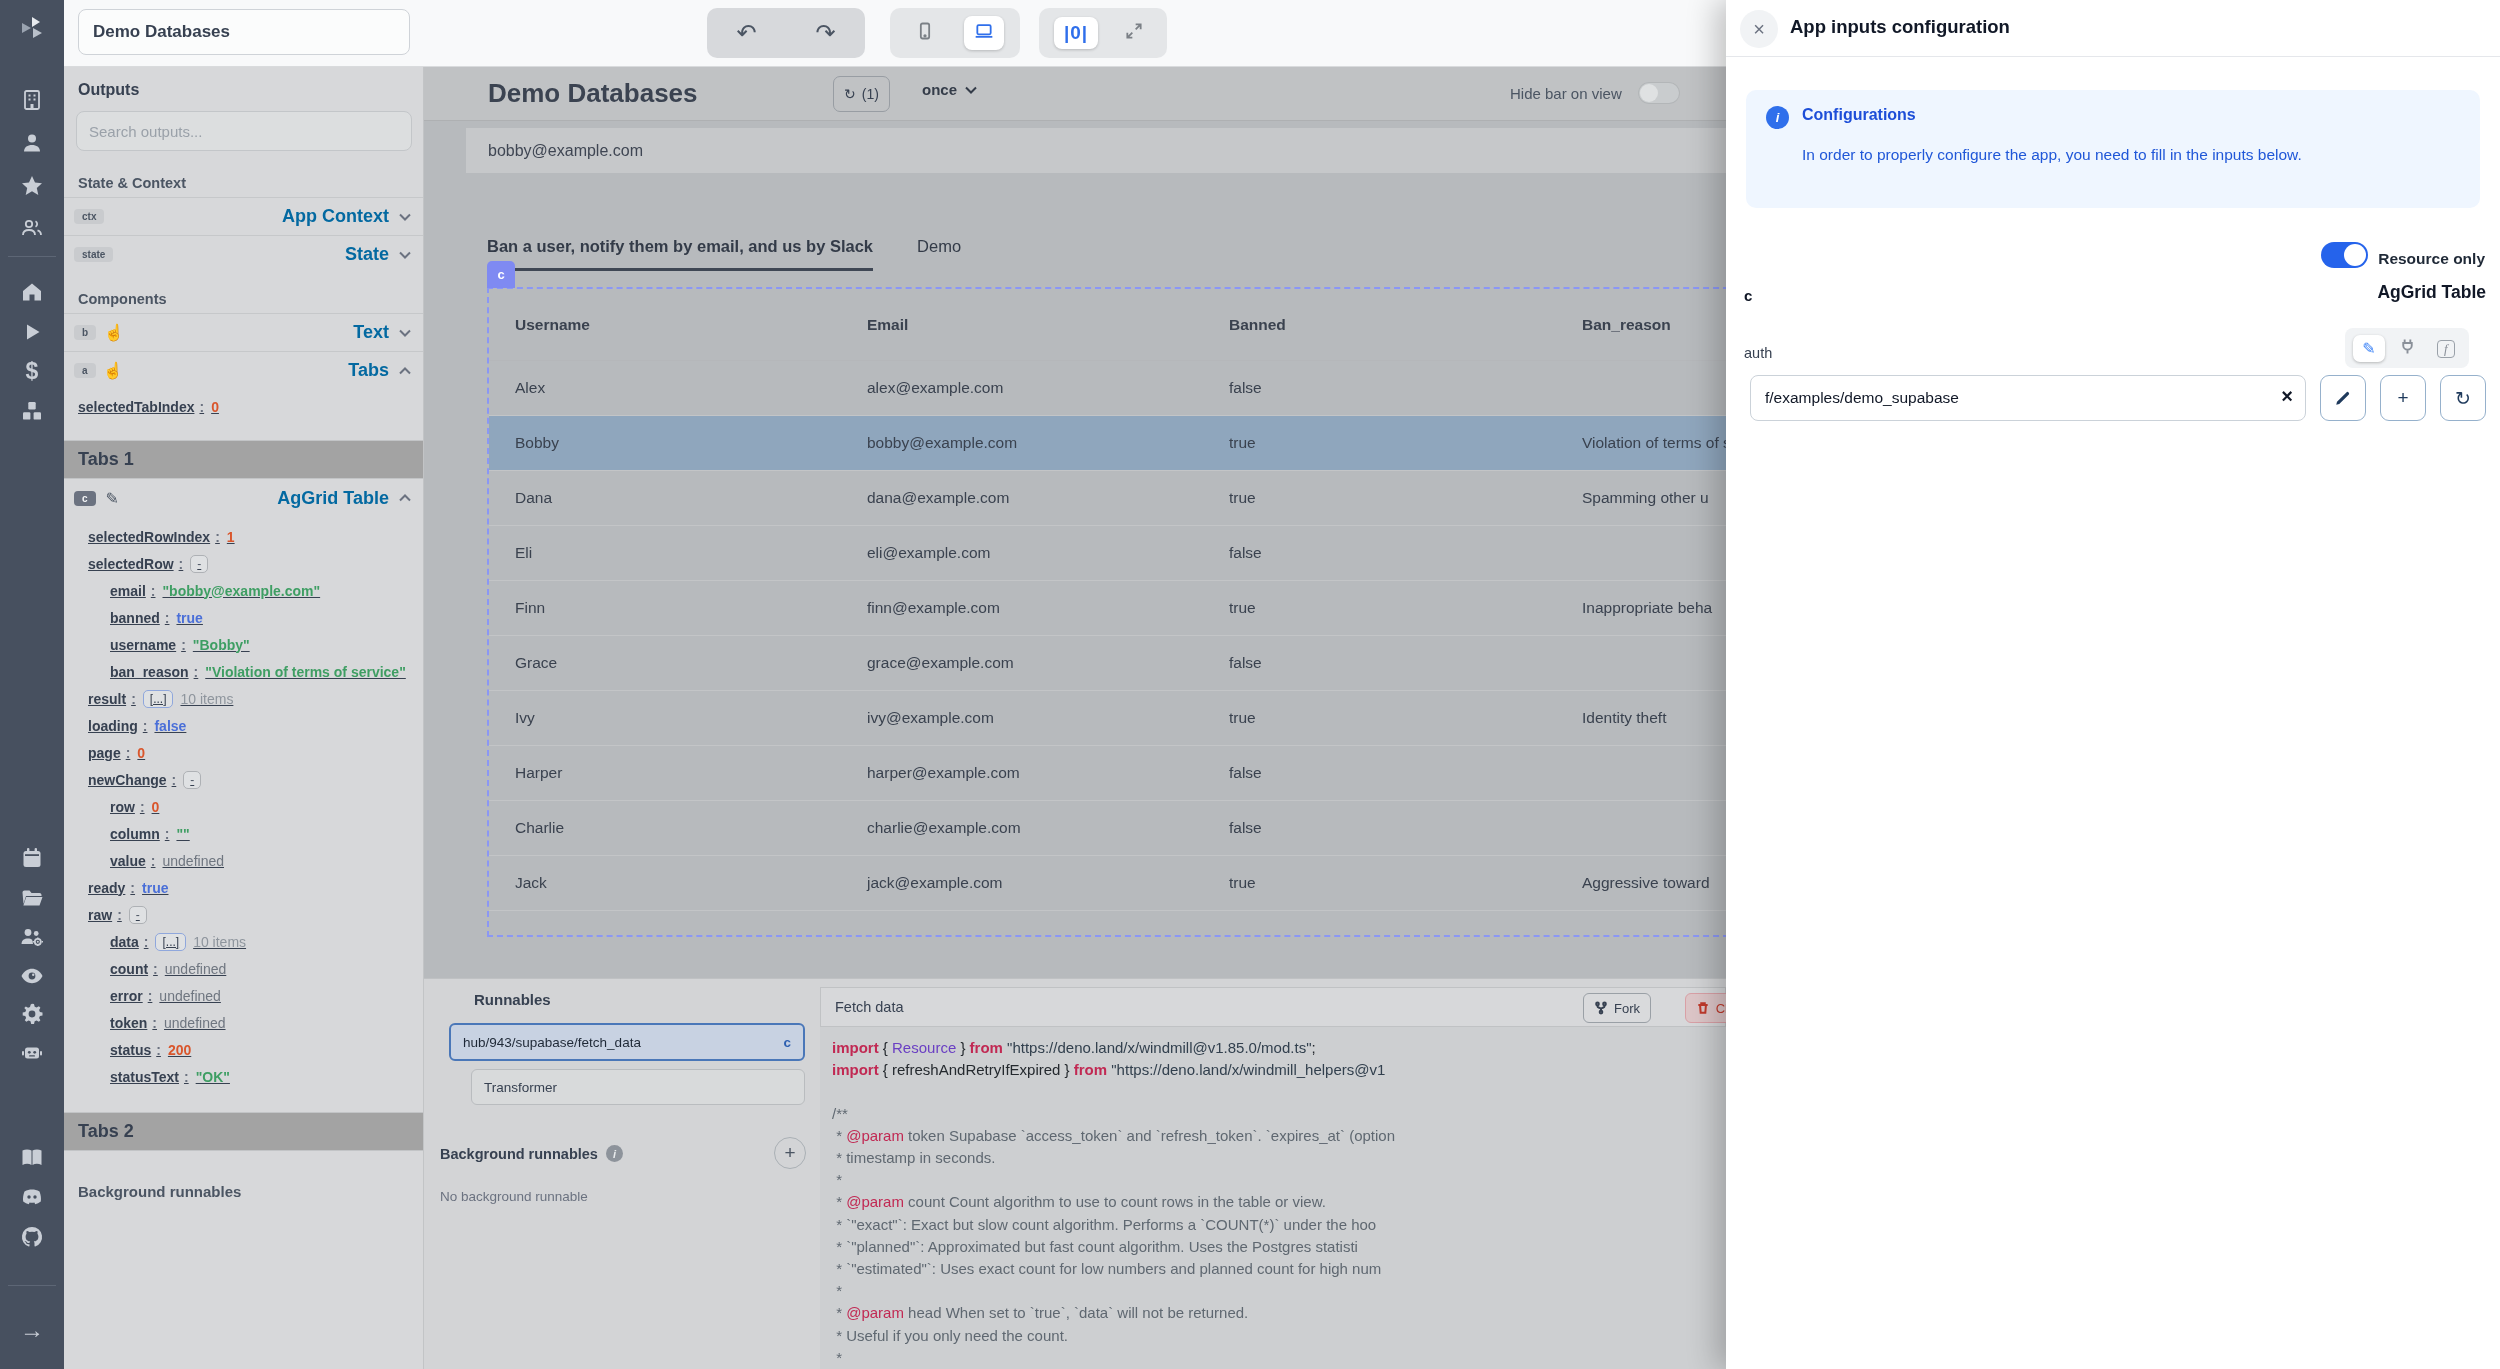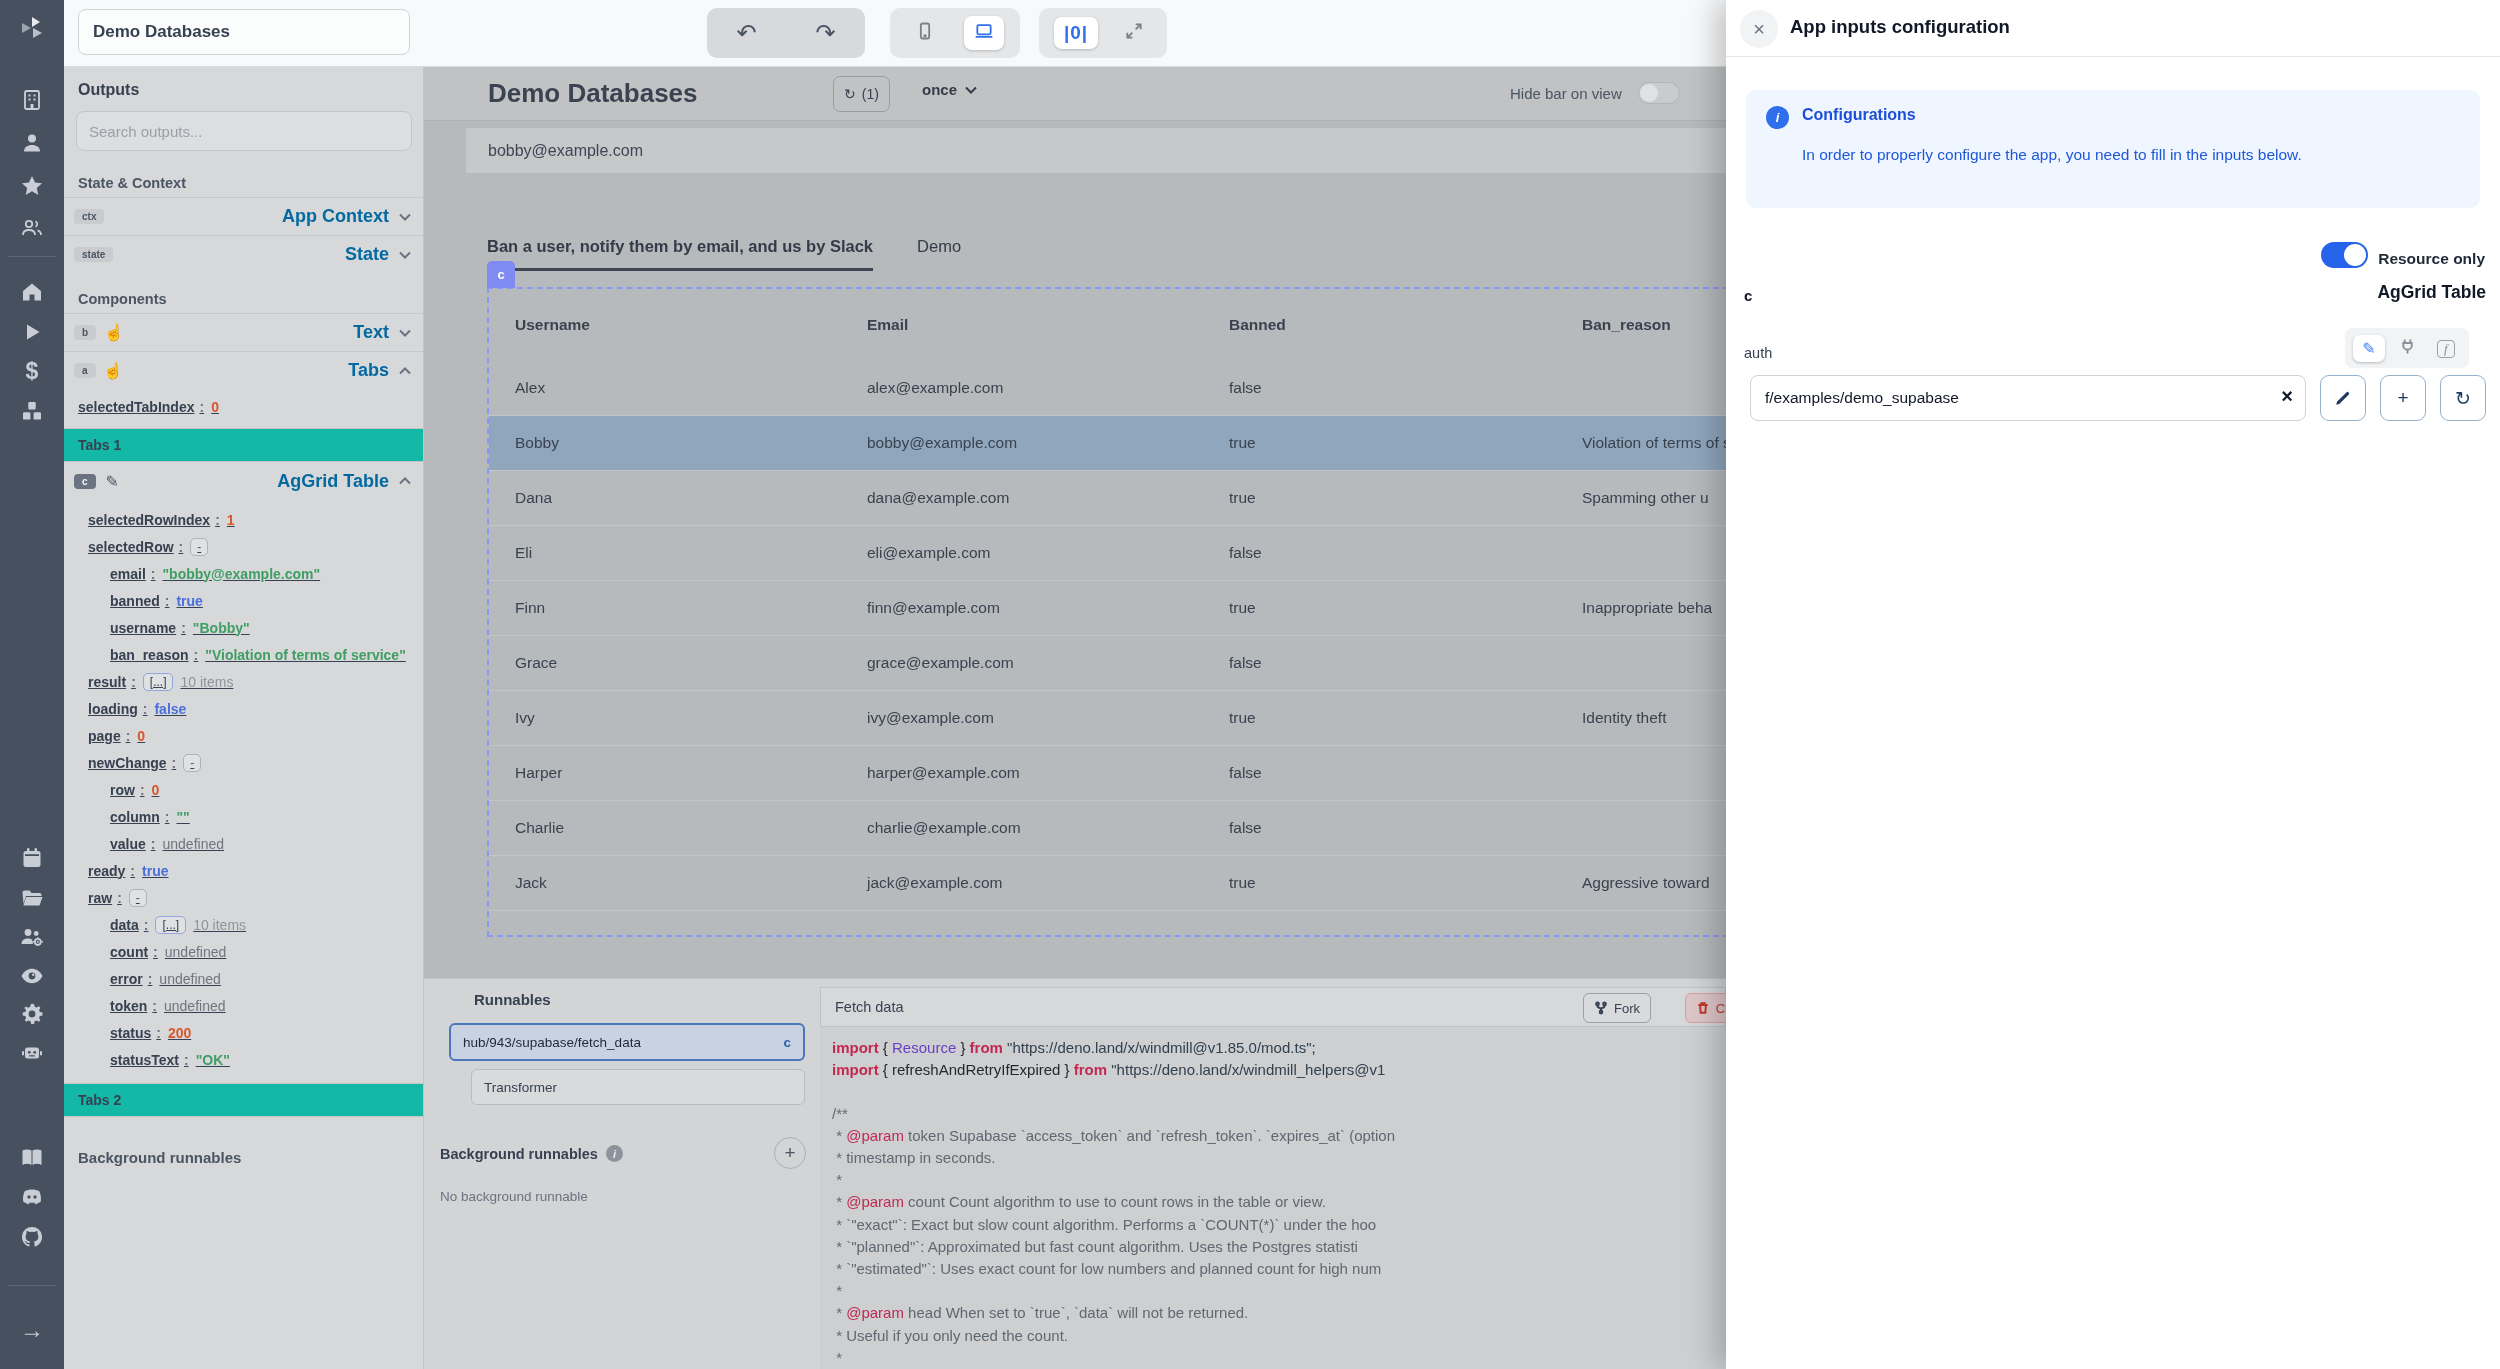--- a/index.html
+++ b/index.html
@@ -32,21 +32,21 @@
   .lp-row{display:flex;align-items:center;height:38px;padding:0 10px;border-top:1px solid #c6c8ca;}
   .lp-row:last-of-type{border-bottom:1px solid #c6c8ca;}
   .idbadge{background:#c9cbce;color:#4b5563;font-weight:700;font-size:10px;border-radius:4px;padding:2px 8px;}
   .idbadge.dark{background:#6b7280;color:#f3f4f6;}
   .handic{color:#6b7280;font-size:16px;margin-left:8px;}
   .pencil-sm{color:#4b5563;font-size:16px;margin-left:10px;}
   .lp-type{margin-left:auto;font-weight:700;font-size:18px;color:#0369a1;}
   .chev{width:16px;height:16px;margin-left:8px;flex:0 0 auto;}
   .chev path{stroke:#6b7280;stroke-width:2;fill:none;}
   .chev.up{transform:rotate(180deg);}
-  .subhdr{background:#14b8a6;border-top:1px solid #c2c4c6;border-bottom:1px solid #c2c4c6;font-weight:700;font-size:14px;padding:8px 14px;}
+  .subhdr{background:#a3a3a3;border-top:1px solid #c2c4c6;border-bottom:1px solid #c2c4c6;font-weight:700;font-size:18px;padding:8px 14px;margin-top:12px;}
   .trow{display:flex;align-items:center;height:27px;white-space:nowrap;text-decoration:underline;}
   .tk{font-weight:600;color:#374151;}
   .tc{color:#6b7280;margin:0 7px 0 5px;font-weight:700;}
   .tv{font-weight:600;}
   .tv.num{color:#d9562c;}
   .tv.str{color:#3e9e63;}
   .tv.bool{color:#4a6fd8;}
   .tv.undef{color:#6f7680;font-weight:400;}
   .chipbox{display:inline-block;border:1px solid #aeb1b5;background:#dfe1e3;border-radius:5px;font-size:12px;line-height:16px;padding:0 6px;color:#4b5563;cursor:pointer;}
   .chipbox.arr{border-color:#8fa7dc;color:#374151;}

